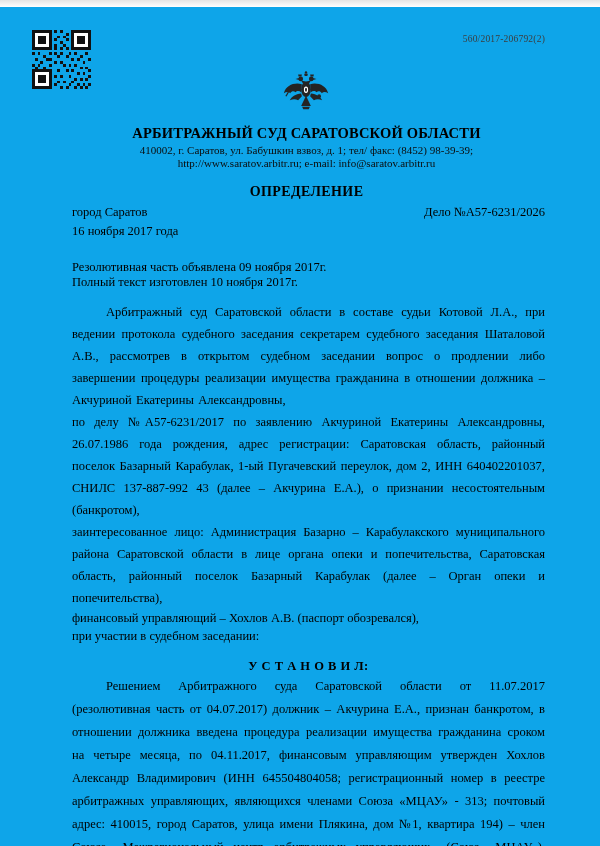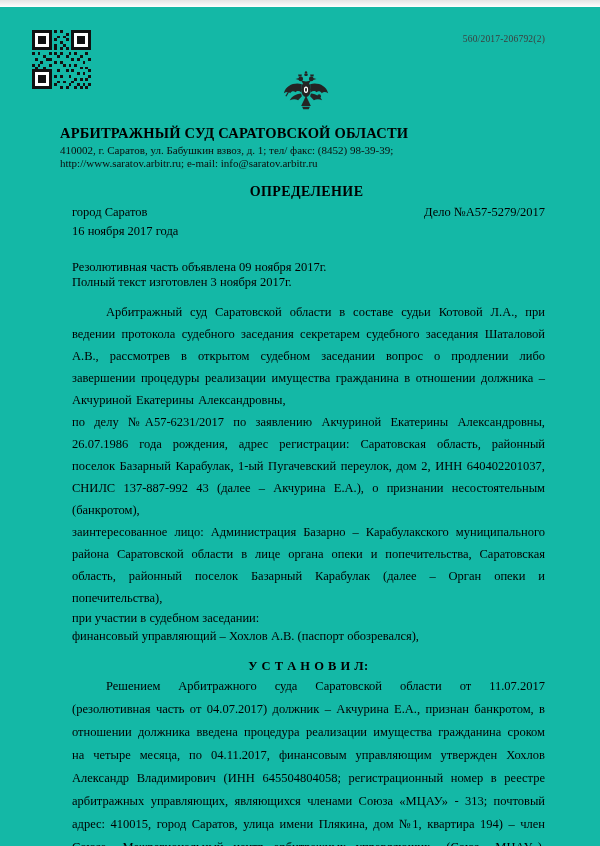--- a/index.html
+++ b/index.html
@@ -1,20 +1,20 @@
 <!DOCTYPE html>
 <html lang="ru"><head>
 <meta charset="utf-8">
 <style>
   html, body { margin: 0; padding: 0; background: #ffffff; }
   .page {
     position: relative;
     width: 600px;
     height: 846px;
-    background: #14b8a6;
+    background: #0ea5e9;
     overflow: hidden;
     font-family: "Liberation Serif", serif;
     color: #000000;
   }
   .top-shade {
     position: absolute; top: 0; left: 0; right: 0; height: 7px;
     background: linear-gradient(#e4e4e4, #ffffff);
   }
   .qr {
     position: absolute; top: 30px; left: 32px;
@@ -23,21 +23,21 @@
   .doc-number {
     position: absolute; top: 34px; right: 55px;
     font-size: 9.5px; color: #3d3d3d; letter-spacing: 0.2px;
   }
   .emblem {
     position: absolute; top: 66px; left: 50%; margin-left: -18px;
     width: 48px; height: 52px;
   }
   .court-header {
     position: absolute; top: 127px; left: 60px; right: 47px;
-    text-align: left; line-height: 13.5px;
+    text-align: center; line-height: 13.5px;
   }
   .court-name {
     font-size: 14.5px; font-weight: bold; letter-spacing: 0.2px;
     margin-bottom: 3px; white-space: nowrap;
   }
   .court-address, .court-contacts { font-size: 11px; color: #0c0c0c; }
   .doc-title {
     position: absolute; top: 184px; left: 60px; right: 47px;
     text-align: center; font-size: 14px; font-weight: bold; letter-spacing: 0.4px;
   }
@@ -119,29 +119,29 @@
     <div class="court-name">АРБИТРАЖНЫЙ СУД САРАТОВСКОЙ ОБЛАСТИ</div>
     <div class="court-address">410002, г. Саратов, ул. Бабушкин взвоз, д. 1; тел/ факс: (8452) 98-39-39;</div>
     <div class="court-contacts">http://www.saratov.arbitr.ru; e-mail: info@saratov.arbitr.ru</div>
   </div>
 
   <div class="doc-title">ОПРЕДЕЛЕНИЕ</div>
 
   <div class="content">
     <div class="meta-row">
       <span>город Саратов</span>
-      <span>Дело №А57-5279/2017</span>
+      <span>Дело №А57-6231/2026</span>
     </div>
     <div class="date-line">16 ноября 2017 года</div>
     <div class="announce">
       <div>Резолютивная часть объявлена 09 ноября 2017г.</div>
-      <div>Полный текст изготовлен 3 ноября 2017г.</div>
+      <div>Полный текст изготовлен 10 ноября 2017г.</div>
     </div>
 
     <p class="para indent first">Арбитражный суд Саратовской области в составе судьи Котовой Л.А., при ведении протокола судебного заседания секретарем судебного заседания Шаталовой А.В., рассмотрев в открытом судебном заседании вопрос о продлении либо завершении процедуры реализации имущества гражданина в отношении должника – Акчуриной Екатерины Александровны,</p>
     <p class="para">по делу №А57-6231/2017 по заявлению Акчуриной Екатерины Александровны, 26.07.1986 года рождения, адрес регистрации: Саратовская область, районный поселок Базарный Карабулак, 1-ый Пугачевский переулок, дом 2, ИНН 640402201037, СНИЛС 137-887-992 43 (далее – Акчурина Е.А.), о признании несостоятельным (банкротом),</p>
     <p class="para">заинтересованное лицо: Администрация Базарно – Карабулакского муниципального района Саратовской области в лице органа опеки и попечительства, Саратовская область, районный поселок Базарный Карабулак (далее – Орган опеки и попечительства),</p>
+    <p class="line">финансовый управляющий – Хохлов А.В. (паспорт обозревался),</p>
     <p class="line">при участии в судебном заседании:</p>
-    <p class="line">финансовый управляющий – Хохлов А.В. (паспорт обозревался),</p>
     <div class="ustanovil">У С Т А Н О В И Л:</div>
     <p class="para indent tight">Решением Арбитражного суда Саратовской области от 11.07.2017 (резолютивная часть от 04.07.2017) должник – Акчурина Е.А., признан банкротом, в отношении должника введена процедура реализации имущества гражданина сроком на четыре месяца, по 04.11.2017, финансовым управляющим утвержден Хохлов Александр Владимирович (ИНН 645504804058; регистрационный номер в реестре арбитражных управляющих, являющихся членами Союза «МЦАУ» - 313; почтовый адрес: 410015, город Саратов, улица имени Плякина, дом №1, квартира 194) – член Союза «Межрегиональный центр арбитражных управляющих» (Союз «МЦАУ»), город Ярославль; назначено судебное заседание по рассмотрению отчета финансового управляющего о результатах процедуры реализации имущества гражданина.</p>
   </div>
 </div>
 
 </body></html>

